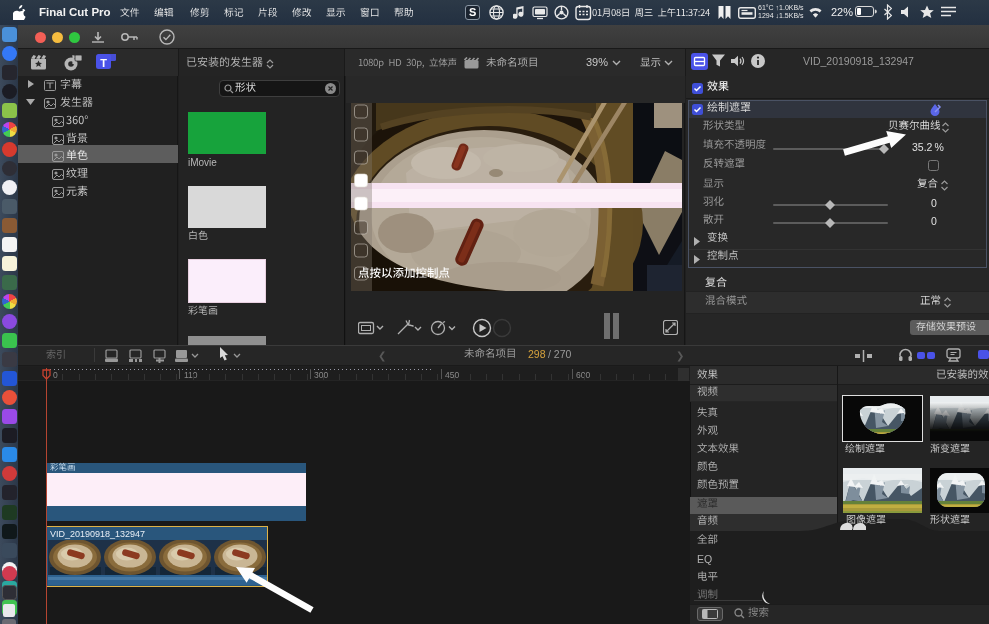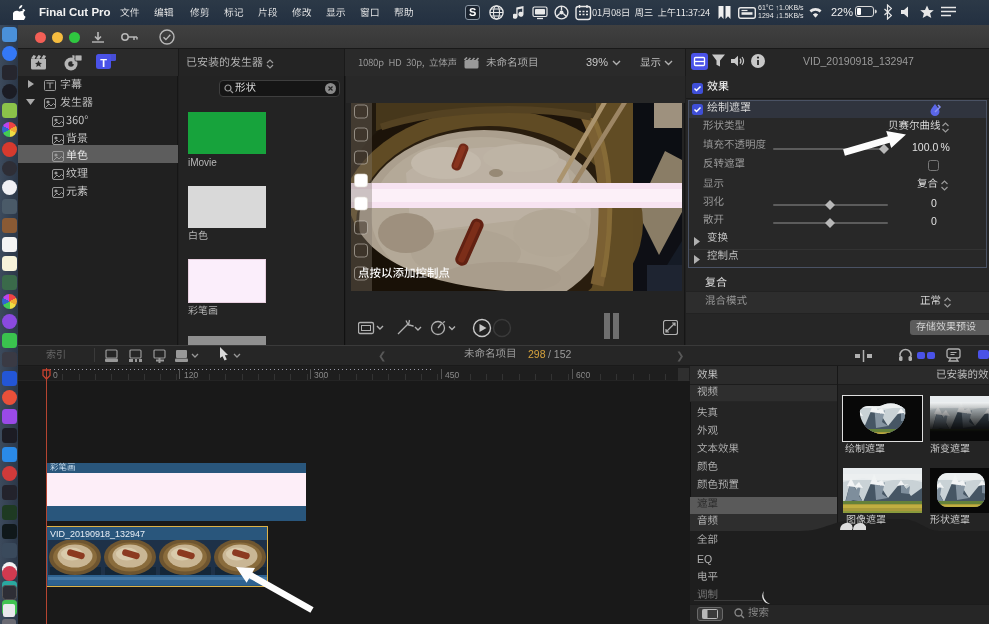--- a/index.html
+++ b/index.html
@@ -691,21 +691,21 @@
       <use href="#gr4e0d" x="500.0"></use>
       <use href="#gr900f" x="750.0"></use>
       <use href="#gr660e" x="1000.0"></use>
       <use href="#gr5ea6" x="1250.0"></use>
     </g>
   </svg>
 <div class="ab" style="left:773px;top:148px;width:115px;height:2px;background:#5c5c5c;border-radius:1px"></div>
 <svg class="ab" style="left:878px;top:143px" width="12" height="12">
     <path fill="#b8b8b8" d="M6 1l5 5-5 5-5-5z"></path>
   </svg>
-<div class="t" style="left:912px;top:141px;font-size:10.5px;color:#e0e0e0">100.0 %</div>
+<div class="t" style="left:912px;top:141px;font-size:10.5px;color:#e0e0e0">35.2 %</div>
 <svg style="position:absolute;left:703px;top:167.03px;overflow:visible" width="1" height="1">
     <g transform="scale(0.04200)" fill="#9a9a9a">
       <use href="#gr53cd" x="0.0"></use>
       <use href="#gr8f6c" x="250.0"></use>
       <use href="#gr906e" x="500.0"></use>
       <use href="#gr7f69" x="750.0"></use>
     </g>
   </svg>
 <div class="ab" style="left:928px;top:160px;width:11px;height:11px;border:1.5px solid #787878;border-radius:2.5px"></div>
 <svg style="position:absolute;left:703px;top:187.03px;overflow:visible" width="1" height="1">
@@ -843,21 +843,21 @@
 <svg style="position:absolute;left:464px;top:357.03px;overflow:visible" width="1" height="1">
     <g transform="scale(0.04200)" fill="#a0a0a0">
       <use href="#gr672a" x="0.0"></use>
       <use href="#gr547d" x="250.0"></use>
       <use href="#gr540d" x="500.0"></use>
       <use href="#gr9879" x="750.0"></use>
       <use href="#gr76ee" x="1000.0"></use>
     </g>
   </svg>
 <div class="t" style="left:528px;top:348px;font-size:10.5px;color:#d6a23c">298</div>
-<div class="t" style="left:548px;top:348px;font-size:10.5px;color:#9a9a9a">/ 152</div>
+<div class="t" style="left:548px;top:348px;font-size:10.5px;color:#9a9a9a">/ 270</div>
 <div class="t" style="left:676px;top:350px;font-size:10px;color:#585858">❯</div>
 <svg class="ab" style="left:855px;top:350px" width="17" height="12">
     <rect x="0" y="4" width="5" height="4" fill="#b0b0b0"></rect>
     <rect x="12" y="4" width="5" height="4" fill="#b0b0b0"></rect>
     <path d="M8.5 0v12" stroke="#b0b0b0" stroke-width="1.5"></path>
   </svg>
 <svg class="ab" style="left:898px;top:347px" width="15" height="15">
     <path d="M2 9V8a5.5 5.5 0 0 1 11 0v1" stroke="#b0b0b0" stroke-width="1.5" fill="none"></path>
     <rect x="1" y="9" width="3.5" height="5" rx="1.5" fill="#b0b0b0"></rect>
     <rect x="10.5" y="9" width="3.5" height="5" rx="1.5" fill="#b0b0b0"></rect>
@@ -872,21 +872,21 @@
     <path d="M4.5 4.5h6M4.5 6.5h4" stroke="#b0b0b0"></path>
   </svg>
 <svg class="ab" style="left:978px;top:348px" width="11" height="13">
     <rect x="0" y="2" width="11" height="9" rx="2" fill="#4a52e8"></rect>
   </svg>
 
 <div class="ab" style="left:18px;top:367px;width:672px;height:257px;background:#191919"></div>
 <div class="ab" style="left:18px;top:367px;width:672px;height:14px;background:#1e1e1e;border-bottom:1px solid #242424"></div>
 <div class="ab" style="left:46px;top:368.5px;width:388px;height:1.5px;background:repeating-linear-gradient(90deg,#9a9aa8 0,#9a9aa8 1.5px,transparent 1.5px,transparent 4px)"></div>
 <div class="t" style="left:53px;top:370px;font-size:8.5px;color:#8a8a8a">0</div>
-<div class="t" style="left:184px;top:370px;font-size:8.5px;color:#8a8a8a">120</div>
+<div class="t" style="left:184px;top:370px;font-size:8.5px;color:#8a8a8a">110</div>
 <div class="t" style="left:314px;top:370px;font-size:8.5px;color:#8a8a8a">300</div>
 <div class="t" style="left:445px;top:370px;font-size:8.5px;color:#8a8a8a">450</div>
 <div class="t" style="left:576px;top:370px;font-size:8.5px;color:#8a8a8a">600</div>
 <div class="ab" style="left:179px;top:369px;width:1px;height:10px;background:#555"></div>
 <div class="ab" style="left:310px;top:369px;width:1px;height:10px;background:#555"></div>
 <div class="ab" style="left:441px;top:369px;width:1px;height:10px;background:#555"></div>
 <div class="ab" style="left:572px;top:369px;width:1px;height:10px;background:#555"></div>
 <div class="ab" style="left:46px;top:374px;width:1px;height:6px;background:#333"></div>
 <div class="ab" style="left:62px;top:374px;width:1px;height:6px;background:#333"></div>
 <div class="ab" style="left:79px;top:374px;width:1px;height:6px;background:#333"></div>

